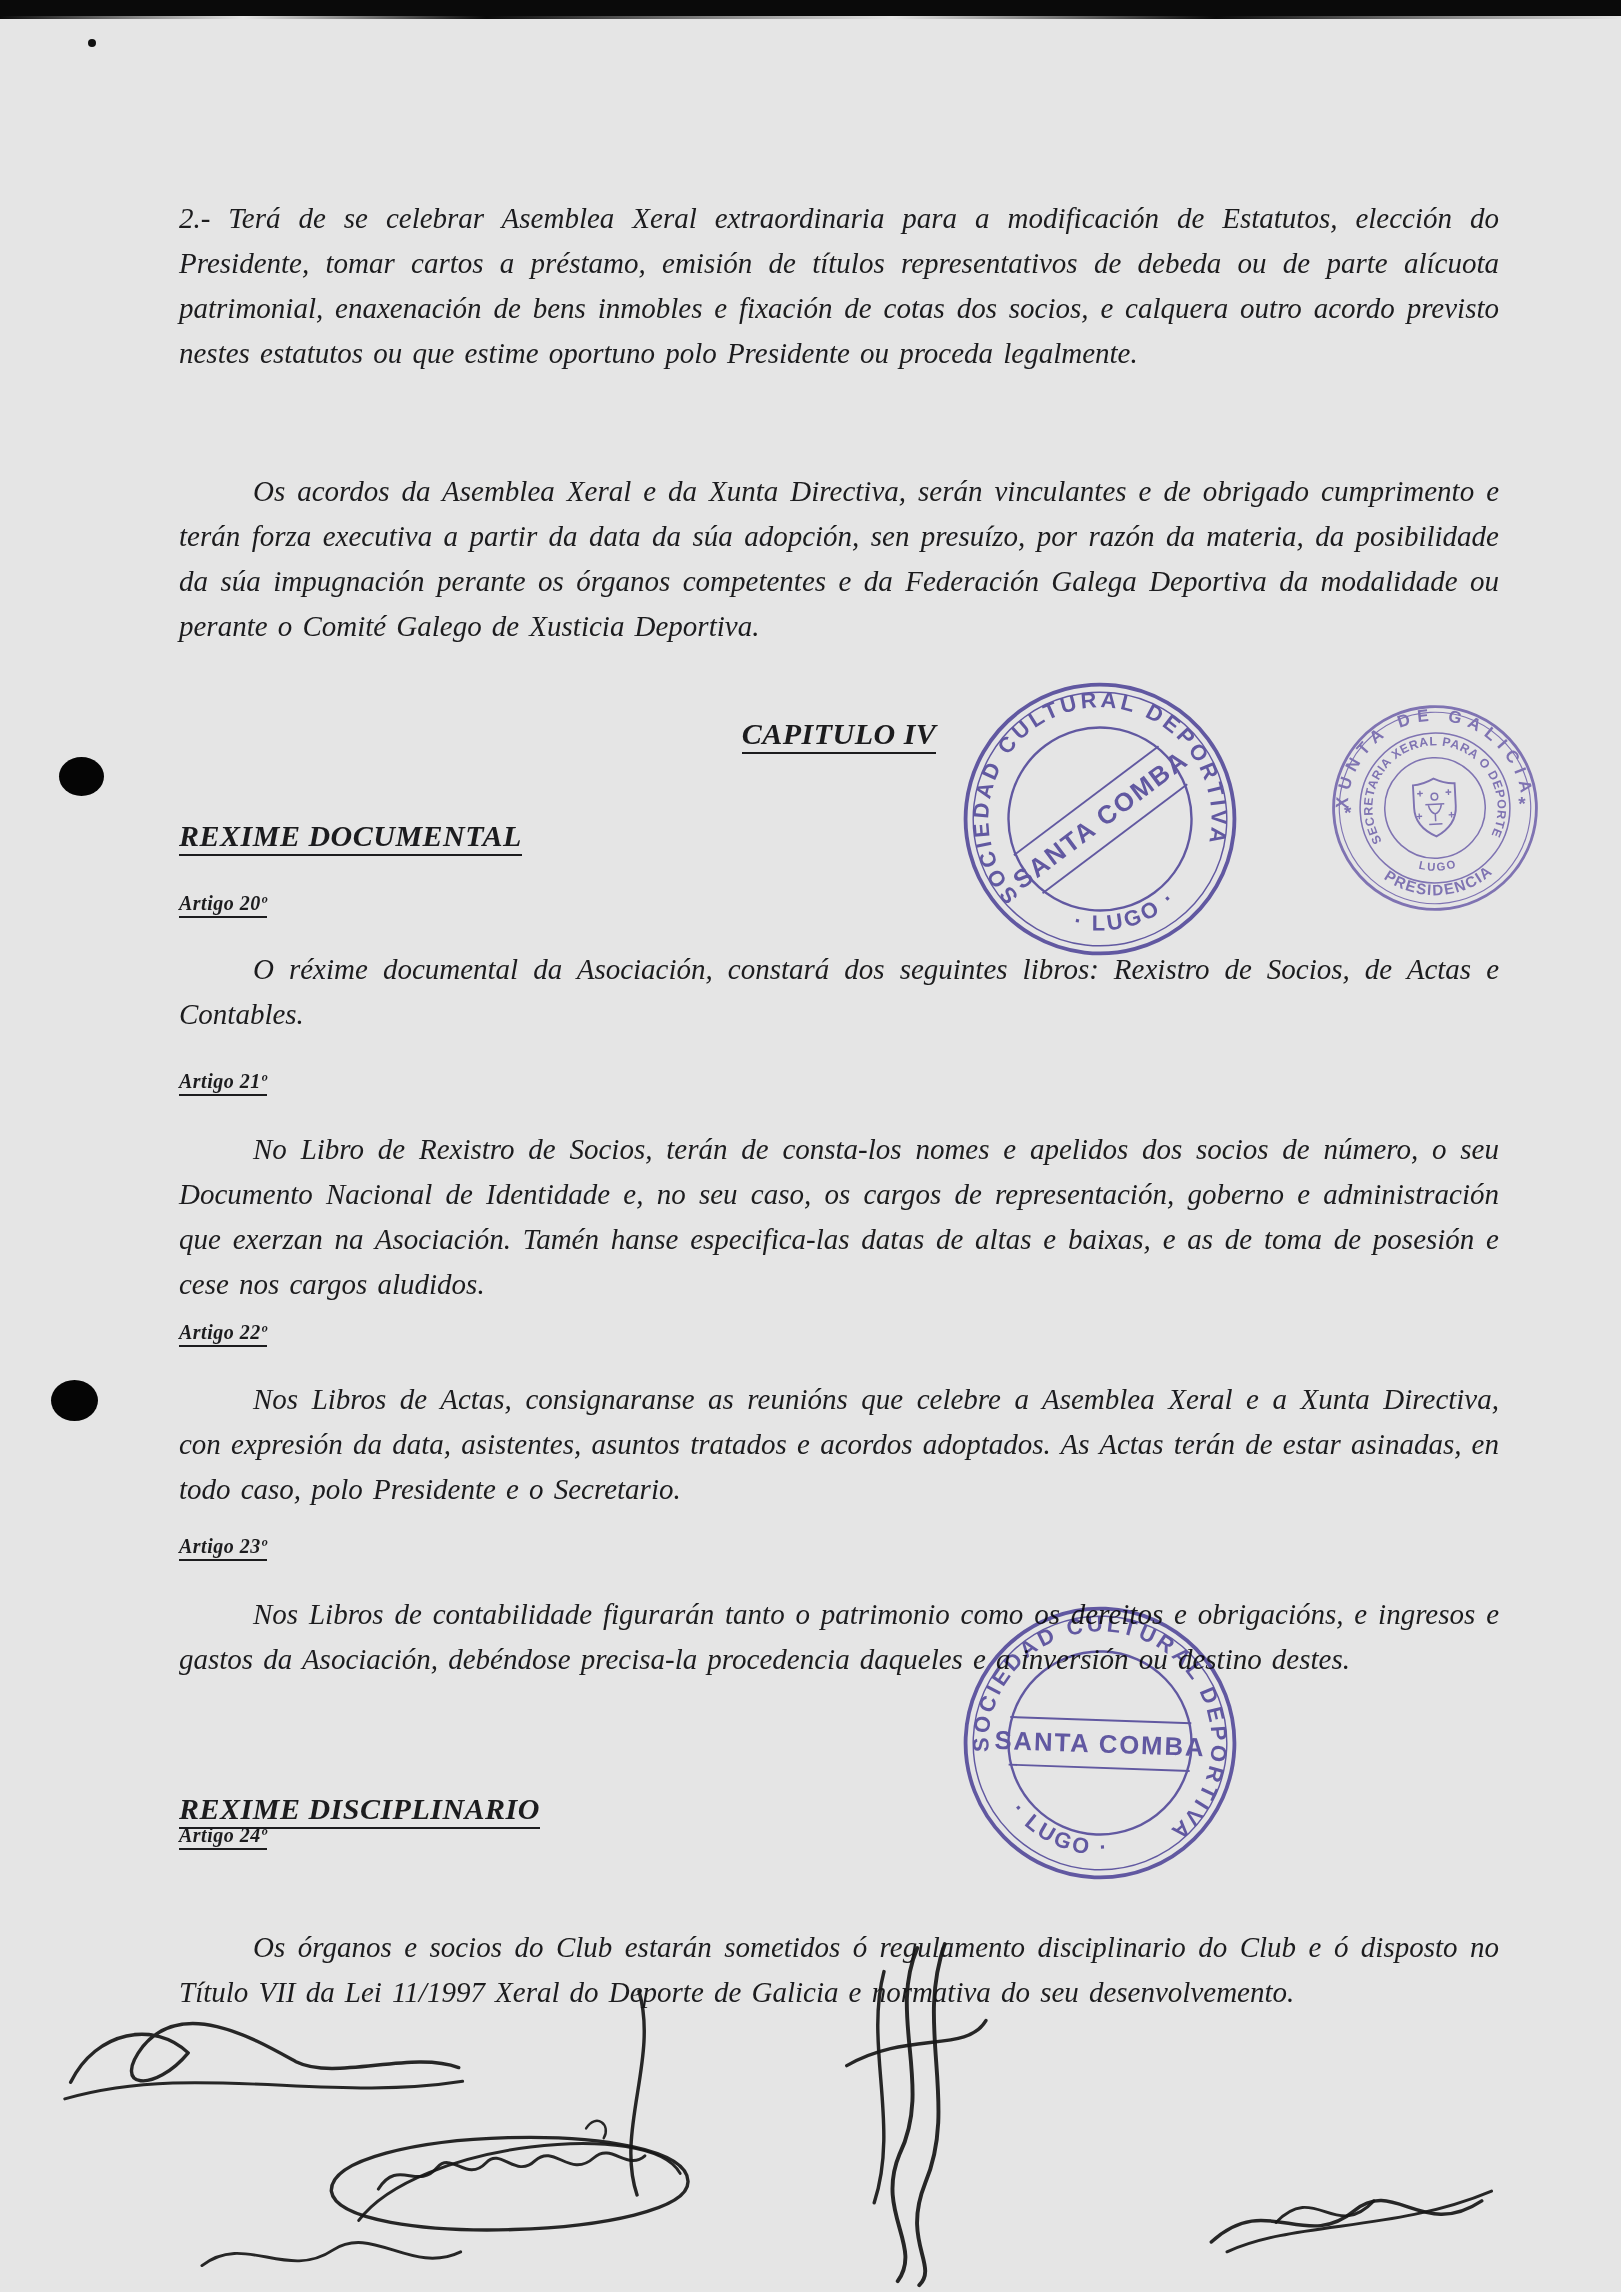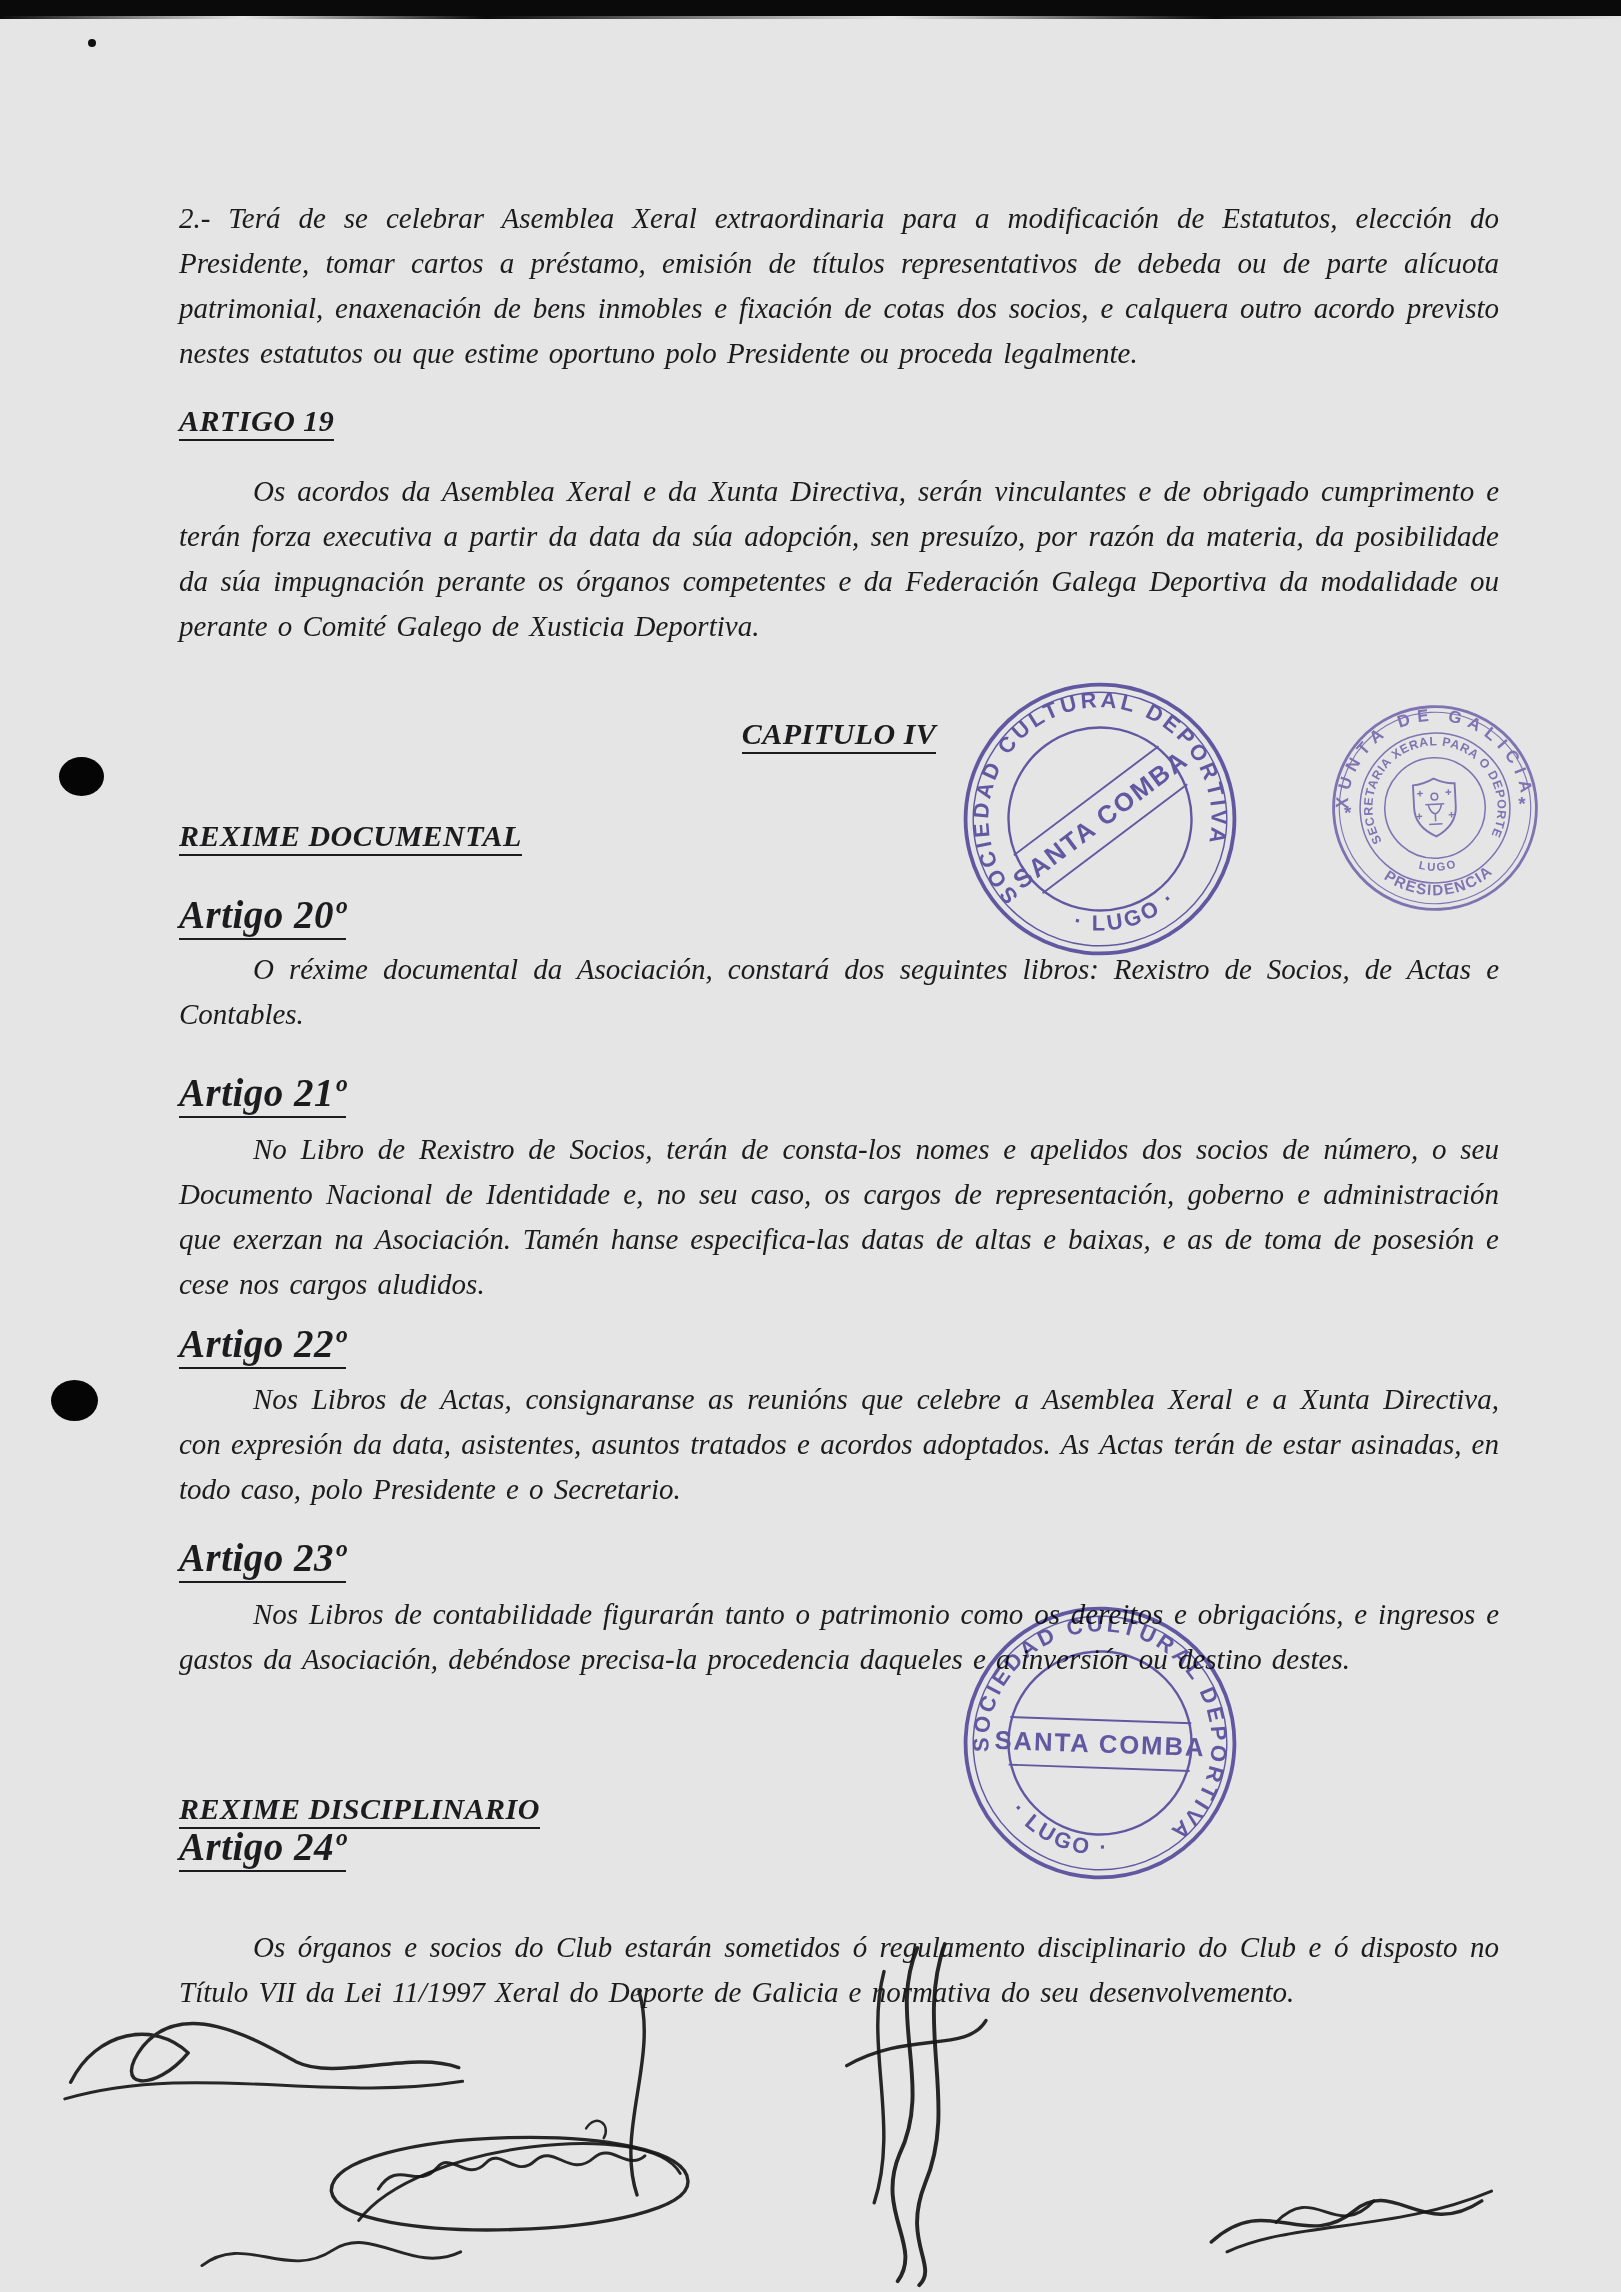--- a/index.html
+++ b/index.html
@@ -18,21 +18,21 @@
     background:linear-gradient(90deg,#0a0a0a 0%,transparent 15%,#0a0a0a 30%,transparent 55%,#0a0a0a 75%,transparent 100%);}
   .speck{position:absolute;background:#111;border-radius:50%;}
   .hole{position:absolute;background:#050505;border-radius:50%;}
   .hole1{left:59px;top:757px;width:45px;height:39px;}
   .hole2{left:51px;top:1380px;width:47px;height:41px;}
 
   .block{position:absolute;left:179px;width:1320px;margin:0;}
   .body-text{font-size:29px;line-height:45px;text-align:justify;text-indent:74px;word-spacing:2.9px;}
   .no-indent{text-indent:0;}
   .heading{font-weight:700;font-size:30px;letter-spacing:0.5px;}
-  .sub{font-size:39px;}
+  .sub{font-size:20px;}
   .center{text-align:center;}
   .u{border-bottom:2.5px solid currentColor;padding-bottom:2px;}
 
   .stamp{position:absolute;mix-blend-mode:multiply;opacity:.86;}
   .stamp svg{display:block;overflow:visible;}
   .stamp text{font-family:"Liberation Sans","DejaVu Sans",sans-serif;font-style:normal;font-weight:700;}
   .club-stamp{color:var(--club-ink);}
   .club-stamp circle,.club-stamp line{fill:none;stroke:var(--club-ink);}
   .club-stamp text{fill:var(--club-ink);}
   .club-a{transform:rotate(-15deg);}
@@ -49,21 +49,20 @@
 
 <div class="page">
 
   <div class="topbar"></div>
   <div class="speck" style="left:88px;top:39px;width:7.8px;height:7.8px;"></div>
   <div class="hole hole1"></div>
   <div class="hole hole2"></div>
 
   <p class="block body-text no-indent" style="top:196px;">2.- Terá de se celebrar Asemblea Xeral extraordinaria para a modificación de Estatutos, elección do Presidente, tomar cartos a préstamo, emisión de títulos representativos de debeda ou de parte alícuota patrimonial, enaxenación de bens inmobles e fixación de cotas dos socios, e calquera outro acordo previsto nestes estatutos ou que estime oportuno polo Presidente ou proceda legalmente.</p>
 
-  <h3 class="block heading" style="top:404px;"><span class="u">ARTIGO 19</span></h3>
   <p class="block body-text" style="top:469px;">Os acordos da Asemblea Xeral e da Xunta Directiva, serán vinculantes e de obrigado cumprimento e terán forza executiva a partir da data da súa adopción, sen presuízo, por razón da materia, da posibilidade da súa impugnación perante os órganos competentes e da Federación Galega Deportiva da modalidade ou perante o Comité Galego de Xusticia Deportiva.</p>
 
   <h3 class="block heading" style="top:819px;"><span class="u">REXIME DOCUMENTAL</span></h3>
 
   <h3 class="block heading center" style="top:717px;"><span class="u">CAPITULO IV</span></h3>
 
   <h4 class="block heading sub" style="top:892px;"><span class="u">Artigo 20º</span></h4>
   <p class="block body-text" style="top:947px;">O réxime documental da Asociación, constará dos seguintes libros: Rexistro de Socios, de Actas e Contables.</p>
 
   <h4 class="block heading sub" style="top:1070px;"><span class="u">Artigo 21º</span></h4>

